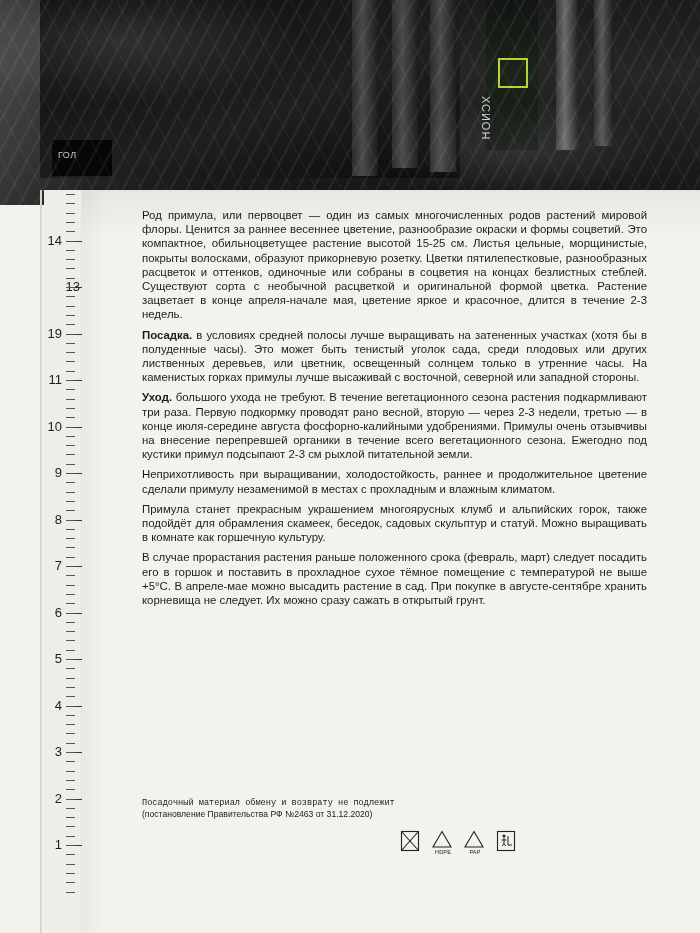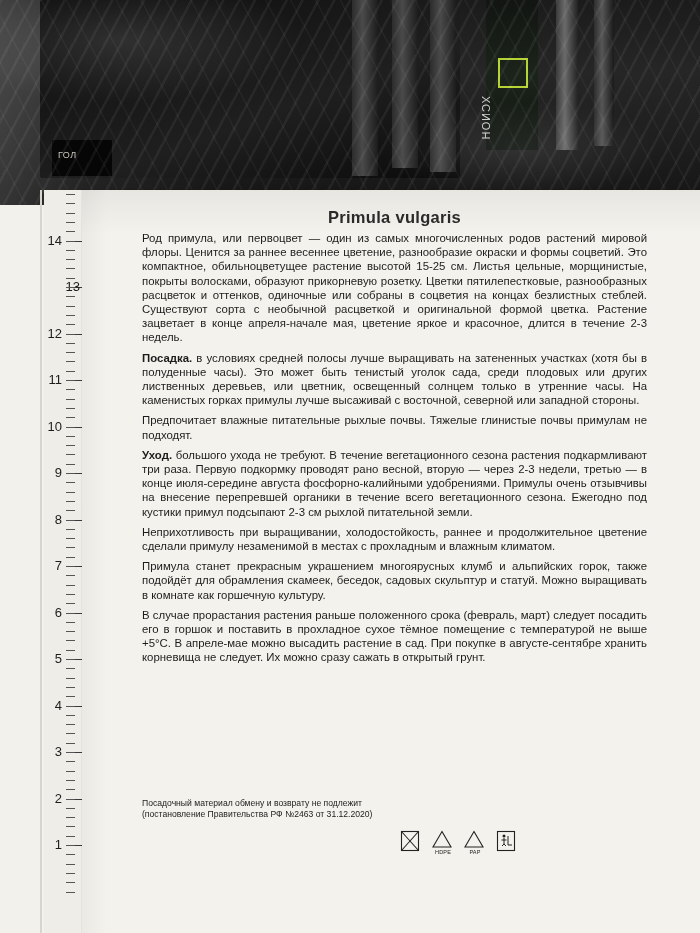--- a/index.html
+++ b/index.html
@@ -253,21 +253,21 @@
         <div class="num" style="top: 368px;">7</div>
         <div class="tick major" style="top: 329.5px;"></div>
         <div class="num" style="top: 321.5px;">8</div>
         <div class="tick major" style="top: 283px;"></div>
         <div class="num" style="top: 275px;">9</div>
         <div class="tick major" style="top: 236.5px;"></div>
         <div class="num" style="top: 228.5px;">10</div>
         <div class="tick major" style="top: 190px;"></div>
         <div class="num" style="top: 182px;">11</div>
         <div class="tick major" style="top: 143.5px;"></div>
-        <div class="num" style="top: 135.5px;">12</div>
+        <div class="num" style="top: 135.5px;">19</div>
         <div class="tick major" style="top: 97px;"></div>
         <div class="num" style="top: 89px; margin-left: 18px;">13</div>
         <div class="tick major" style="top: 50.5px;"></div>
         <div class="num" style="top: 42.5px;">14</div>
         <div class="tick minor" style="top: 702px;"></div>
         <div class="tick minor" style="top: 692px;"></div>
         <div class="tick minor" style="top: 683px;"></div>
         <div class="tick minor" style="top: 674px;"></div>
         <div class="tick minor" style="top: 664px;"></div>
         <div class="tick minor" style="top: 655px;"></div>
@@ -341,34 +341,32 @@
         <div class="tick minor" style="top: 23px;"></div>
         <div class="tick minor" style="top: 13px;"></div>
         <div class="tick minor" style="top: 4px;"></div>
       </div>
   </div>
 
   <div class="card">
     <div class="card-shade"></div>
 
     <div class="content">
-      <div class="latin">Primula vulgaris</div>
       <div id="paragraphs">
           <p class="body">Род примула, или первоцвет — один из самых многочисленных родов растений мировой флоры. Ценится за раннее весеннее цветение, разнообразие окраски и формы соцветий. Это компактное, обильноцветущее растение высотой 15-25 см. Листья цельные, морщинистые, покрыты волосками, образуют прикорневую розетку. Цветки пятилепестковые, разнообразных расцветок и оттенков, одиночные или собраны в соцветия на концах безлистных стеблей. Существуют сорта с необычной расцветкой и оригинальной формой цветка. Растение зацветает в конце апреля-начале мая, цветение яркое и красочное, длится в течение 2-3 недель.</p>
           <p class="body"><b>Посадка.</b> в условиях средней полосы лучше выращивать на затененных участках (хотя бы в полуденные часы). Это может быть тенистый уголок сада, среди плодовых или других лиственных деревьев, или цветник, освещенный солнцем только в утренние часы. На каменистых горках примулы лучше высаживай с восточной, северной или западной стороны.</p>
-          <p class="body">Предпочитает влажные питательные рыхлые почвы. Тяжелые глинистые почвы примулам не подходят.</p>
           <p class="body"><b>Уход.</b> большого ухода не требуют. В течение вегетационного сезона растения подкармливают три раза. Первую подкормку проводят рано весной, вторую — через 2-3 недели, третью — в конце июля-середине августа фосфорно-калийными удобрениями. Примулы очень отзывчивы на внесение перепревшей органики в течение всего вегетационного сезона. Ежегодно под кустики примул подсыпают 2-3 см рыхлой питательной земли.</p>
           <p class="body">Неприхотливость при выращивании, холодостойкость, раннее и продолжительное цветение сделали примулу незаменимой в местах с прохладным и влажным климатом.</p>
           <p class="body">Примула станет прекрасным украшением многоярусных клумб и альпийских горок, также подойдёт для обрамления скамеек, беседок, садовых скульптур и статуй. Можно выращивать в комнате как горшечную культуру.</p>
           <p class="body">В случае прорастания растения раньше положенного срока (февраль, март) следует посадить его в горшок и поставить в прохладное сухое тёмное помещение с температурой не выше +5°С. В апреле-мае можно высадить растение в сад. При покупке в августе-сентябре хранить корневища не следует. Их можно сразу сажать в открытый грунт.</p>
         </div>
     </div>
 
     <div class="footer">
-      <p class="small" style="margin-top:6px;">Посадочный материал обмену и возврату не подлежит</p>
+      <p class="small" style="margin-top:6px;font-family:Liberation Mono, monospace;">Посадочный материал обмену и возврату не подлежит</p>
       <p class="small">(постановление Правительства РФ №2463 от 31.12.2020)</p>
 
       <div class="footer-row">
         <div class="marks">
           <div class="mark">
             <svg width="20" height="22" viewBox="0 0 20 22">
               <rect x="1.5" y="1.5" width="17" height="19" fill="none" stroke="#222" stroke-width="1.1"></rect>
               <line x1="1.5" y1="1.5" x2="18.5" y2="20.5" stroke="#222" stroke-width="1.1"></line>
               <line x1="18.5" y1="1.5" x2="1.5" y2="20.5" stroke="#222" stroke-width="1.1"></line>
             </svg>

